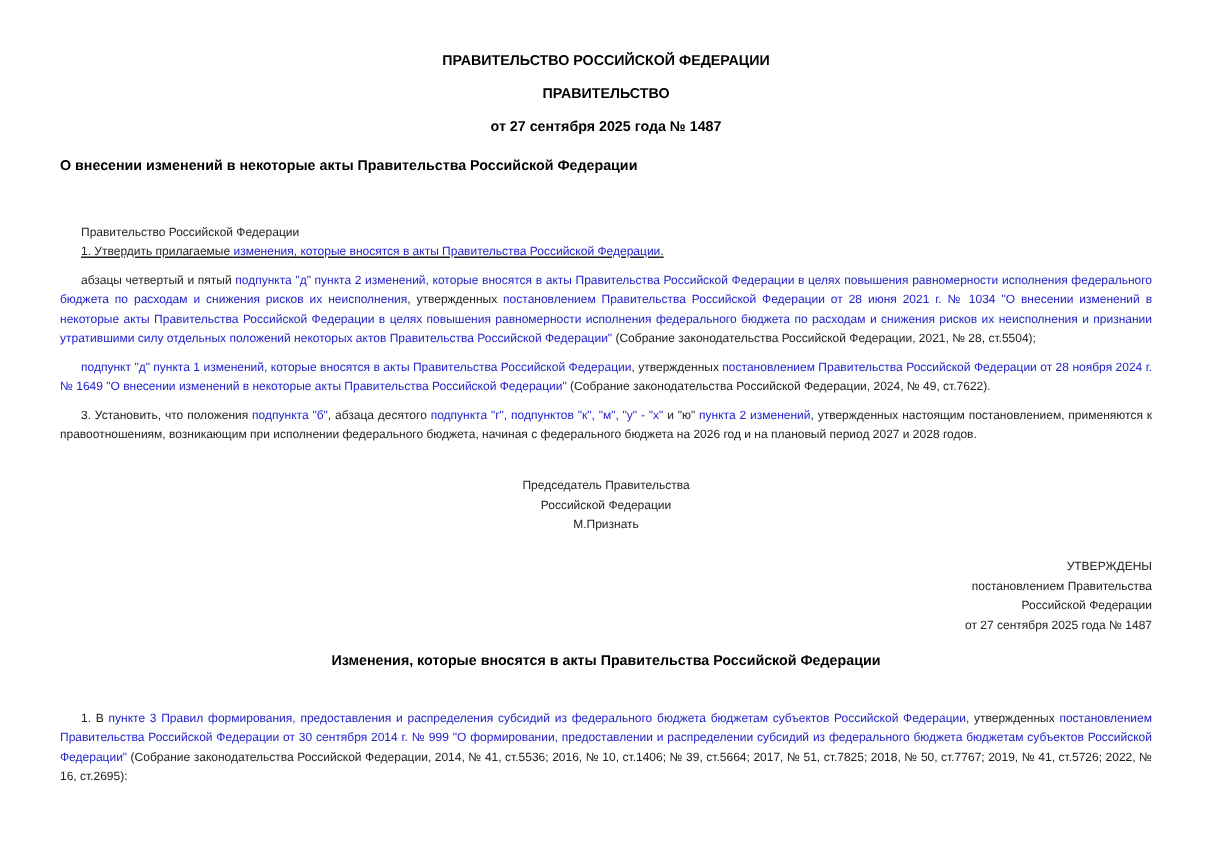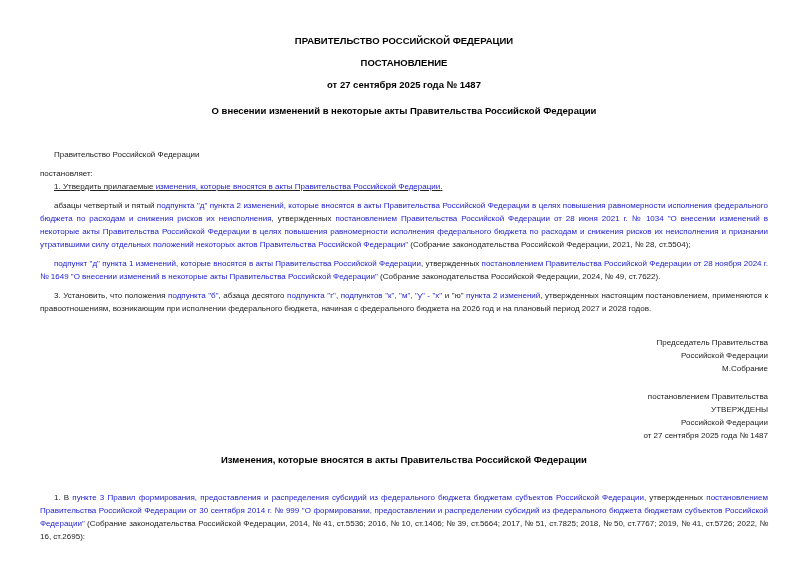--- a/index.html
+++ b/index.html
@@ -4,61 +4,60 @@
 <style>
   html,body{margin:0;padding:0;}
   body{
     width:807px;height:571px;overflow:hidden;background:#ffffff;
     font-family:"Liberation Sans","DejaVu Sans",sans-serif;
     color:#222222;
   }
   .page{box-sizing:border-box;width:807px;height:571px;padding:36px 39px 0 40px;}
   .doc-header{text-align:center;color:#000;font-weight:700;font-size:9.5px;}
   .h-line{line-height:10px;margin-bottom:12px;}
-  .doc-title{margin-top:15px;line-height:11px;font-weight:700;font-size:9.5px;text-align:center;color:#000;}
+  .doc-title{margin-top:15px;line-height:11px;font-weight:700;font-size:9.5px;text-align:left;color:#000;}
   .body{margin-top:32px;}
   .body p{margin:6px 0 0 0;font-size:8px;line-height:13px;text-align:justify;color:#222;}
   .body p.tight{margin-top:0;text-decoration:underline;}
   .body p.indent{text-indent:14px;}
   .lnk{color:var(--link,#2222cd);cursor:pointer;}
-  .sig{margin-top:21px;text-align:right;font-size:8px;line-height:13px;color:#222;}
+  .sig{margin-top:21px;text-align:center;font-size:8px;line-height:13px;color:#222;}
   .approval{margin-top:15px;text-align:right;font-size:8px;line-height:13px;color:#222;}
   .annex-title{margin-top:12px;text-align:center;font-weight:700;font-size:9.5px;color:#000;}
   #annex-paragraphs{margin-top:26px;}
 </style>
 </head>
 <body>
 
 <div class="page">
 
   <div class="doc-header">
     <div class="h-line">ПРАВИТЕЛЬСТВО РОССИЙСКОЙ ФЕДЕРАЦИИ</div>
-    <div class="h-line">ПОСТАНОВЛЕНИЕ</div>
+    <div class="h-line">ПРАВИТЕЛЬСТВО</div>
     <div class="h-line">от 27 сентября 2025 года № 1487</div>
     <div class="doc-title">О внесении изменений в некоторые акты Правительства Российской Федерации</div>
   </div>
 
   <div class="body" id="body-paragraphs">
       <p class="indent"><span>Правительство Российской Федерации</span></p>
-      <p class=""><span>постановляет:</span></p>
       <p class="indent tight"><span>1. Утвердить прилагаемые </span><span class="lnk">изменения, которые вносятся в акты Правительства Российской Федерации</span><span>.</span></p>
       <p class="indent"><span>абзацы четвертый и пятый </span><span class="lnk">подпункта "д" пункта 2 изменений, которые вносятся в акты Правительства Российской Федерации в целях повышения равномерности исполнения федерального бюджета по расходам и снижения рисков их неисполнения</span><span>, утвержденных </span><span class="lnk">постановлением Правительства Российской Федерации от 28 июня 2021 г. № 1034 "О внесении изменений в некоторые акты Правительства Российской Федерации в целях повышения равномерности исполнения федерального бюджета по расходам и снижения рисков их неисполнения и признании утратившими силу отдельных положений некоторых актов Правительства Российской Федерации"</span><span> (Собрание законодательства Российской Федерации, 2021, № 28, ст.5504);</span></p>
       <p class="indent"><span class="lnk">подпункт "д" пункта 1 изменений, которые вносятся в акты Правительства Российской Федерации</span><span>, утвержденных </span><span class="lnk">постановлением Правительства Российской Федерации от 28 ноября 2024 г. № 1649 "О внесении изменений в некоторые акты Правительства Российской Федерации"</span><span> (Собрание законодательства Российской Федерации, 2024, № 49, ст.7622).</span></p>
       <p class="indent"><span>3. Установить, что положения </span><span class="lnk">подпункта "б"</span><span>, абзаца десятого </span><span class="lnk">подпункта "г", подпунктов "к", "м", "у" - "х"</span><span> и "ю" </span><span class="lnk">пункта 2 изменений</span><span>, утвержденных настоящим постановлением, применяются к правоотношениям, возникающим при исполнении федерального бюджета, начиная с федерального бюджета на 2026 год и на плановый период 2027 и 2028 годов.</span></p>
     </div>
 
   <div class="sig" id="signature-block">
       <div>Председатель Правительства</div>
       <div>Российской Федерации</div>
-      <div>М.Собрание</div>
+      <div>М.Признать</div>
     </div>
 
   <div class="approval" id="approval-block">
+      <div>УТВЕРЖДЕНЫ</div>
       <div>постановлением Правительства</div>
-      <div>УТВЕРЖДЕНЫ</div>
       <div>Российской Федерации</div>
       <div>от 27 сентября 2025 года № 1487</div>
     </div>
 
   <div class="annex-title">Изменения, которые вносятся в акты Правительства Российской Федерации</div>
 
   <div class="body" id="annex-paragraphs">
       <p class="indent"><span>1. В </span><span class="lnk">пункте 3 Правил формирования, предоставления и распределения субсидий из федерального бюджета бюджетам субъектов Российской Федерации</span><span>,  утвержденных </span><span class="lnk">постановлением Правительства Российской Федерации от 30 сентября 2014 г. № 999 "О формировании, предоставлении и распределении субсидий из федерального бюджета бюджетам субъектов Российской Федерации"</span><span> (Собрание законодательства Российской Федерации, 2014, № 41, ст.5536; 2016, № 10, ст.1406; № 39, ст.5664; 2017, № 51, ст.7825; 2018, № 50, ст.7767; 2019, № 41, ст.5726; 2022, № 16, ст.2695):</span></p>
     </div>
 

